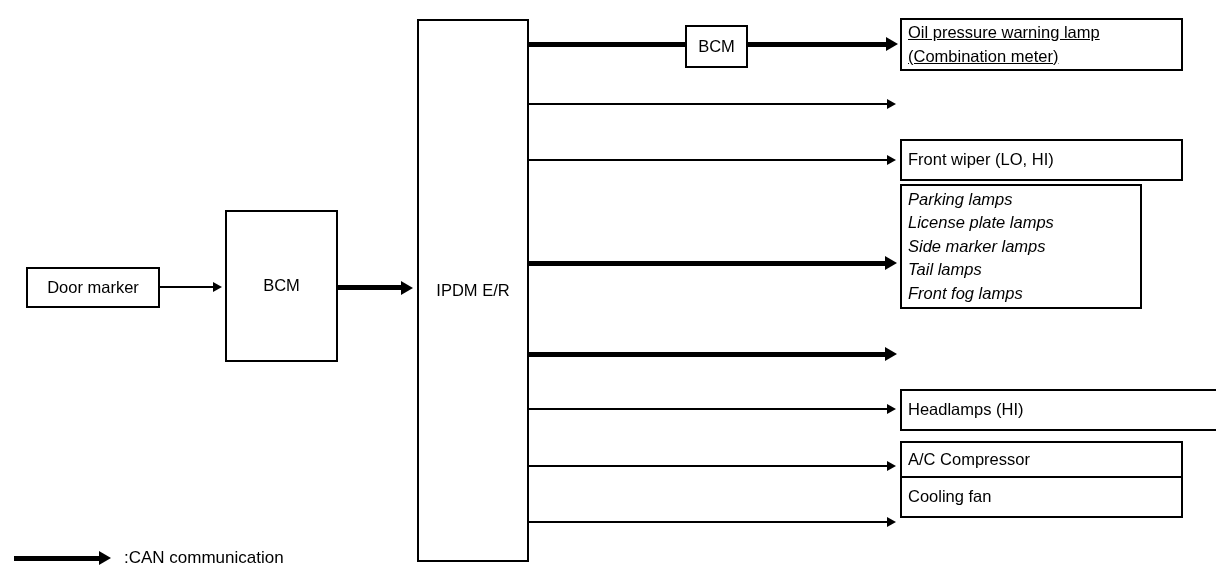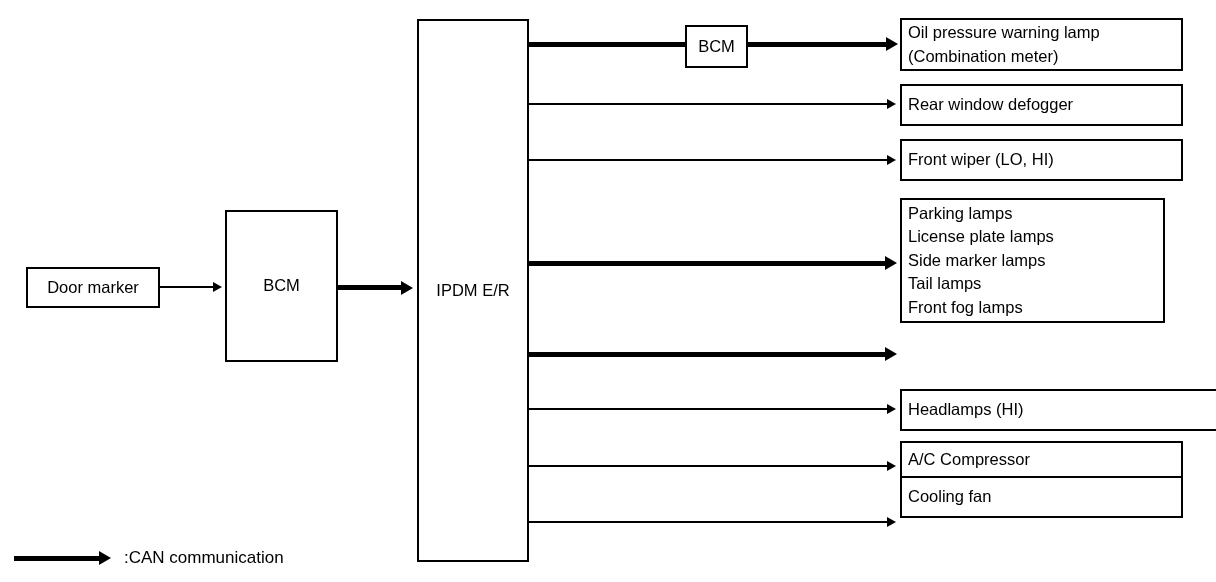--- a/index.html
+++ b/index.html
@@ -102,43 +102,40 @@
 
   <div class="hline" style="left:529px; top:42px; width:156px; height:5px;"></div>
 
   <div class="box center" style="left:685px; top:25px; width:63px; height:43px;">
     <span class="box-label">BCM</span>
   </div>
 
   <div class="hline" style="left:748px; top:42px; width:140px; height:5px;"></div>
   <div class="arrow thick" style="left:886px; top:37px;"></div>
 
-  <div class="box left-pad multi" style="left:900px; top:18px; width:283px; height:53px;">
+  <div class="box left-pad multi" style="left:900px; top:18px; width:283px; height:53px;text-decoration:underline;">
     <span class="box-label">Oil pressure warning lamp
 (Combination meter)</span>
   </div>
 
   <div class="hline" style="left:529px; top:103px; width:360px; height:2px;"></div>
   <div class="arrow thin" style="left:887px; top:99px;"></div>
 
-  <div class="box left-pad" style="left:900px; top:84px; width:283px; height:42px;">
-    <span class="box-label">Rear window defogger</span>
-  </div>
 
   <div class="hline" style="left:529px; top:159px; width:360px; height:2px;"></div>
   <div class="arrow thin" style="left:887px; top:155px;"></div>
 
   <div class="box left-pad" style="left:900px; top:139px; width:283px; height:42px;">
     <span class="box-label">Front wiper (LO, HI)</span>
   </div>
 
   <div class="hline" style="left:529px; top:261px; width:358px; height:5px;"></div>
   <div class="arrow thick" style="left:885px; top:256px;"></div>
 
-  <div class="box left-pad multi" style="left:900px; top:198px; width:265px; height:125px;">
+  <div class="box left-pad multi" style="left:900px; top:184px; width:242px; height:125px;font-style:italic;">
     <span class="box-label">Parking lamps
 License plate lamps
 Side marker lamps
 Tail lamps
 Front fog lamps</span>
   </div>
 
   <div class="hline" style="left:529px; top:352px; width:358px; height:5px;"></div>
   <div class="arrow thick" style="left:885px; top:347px;"></div>
 

